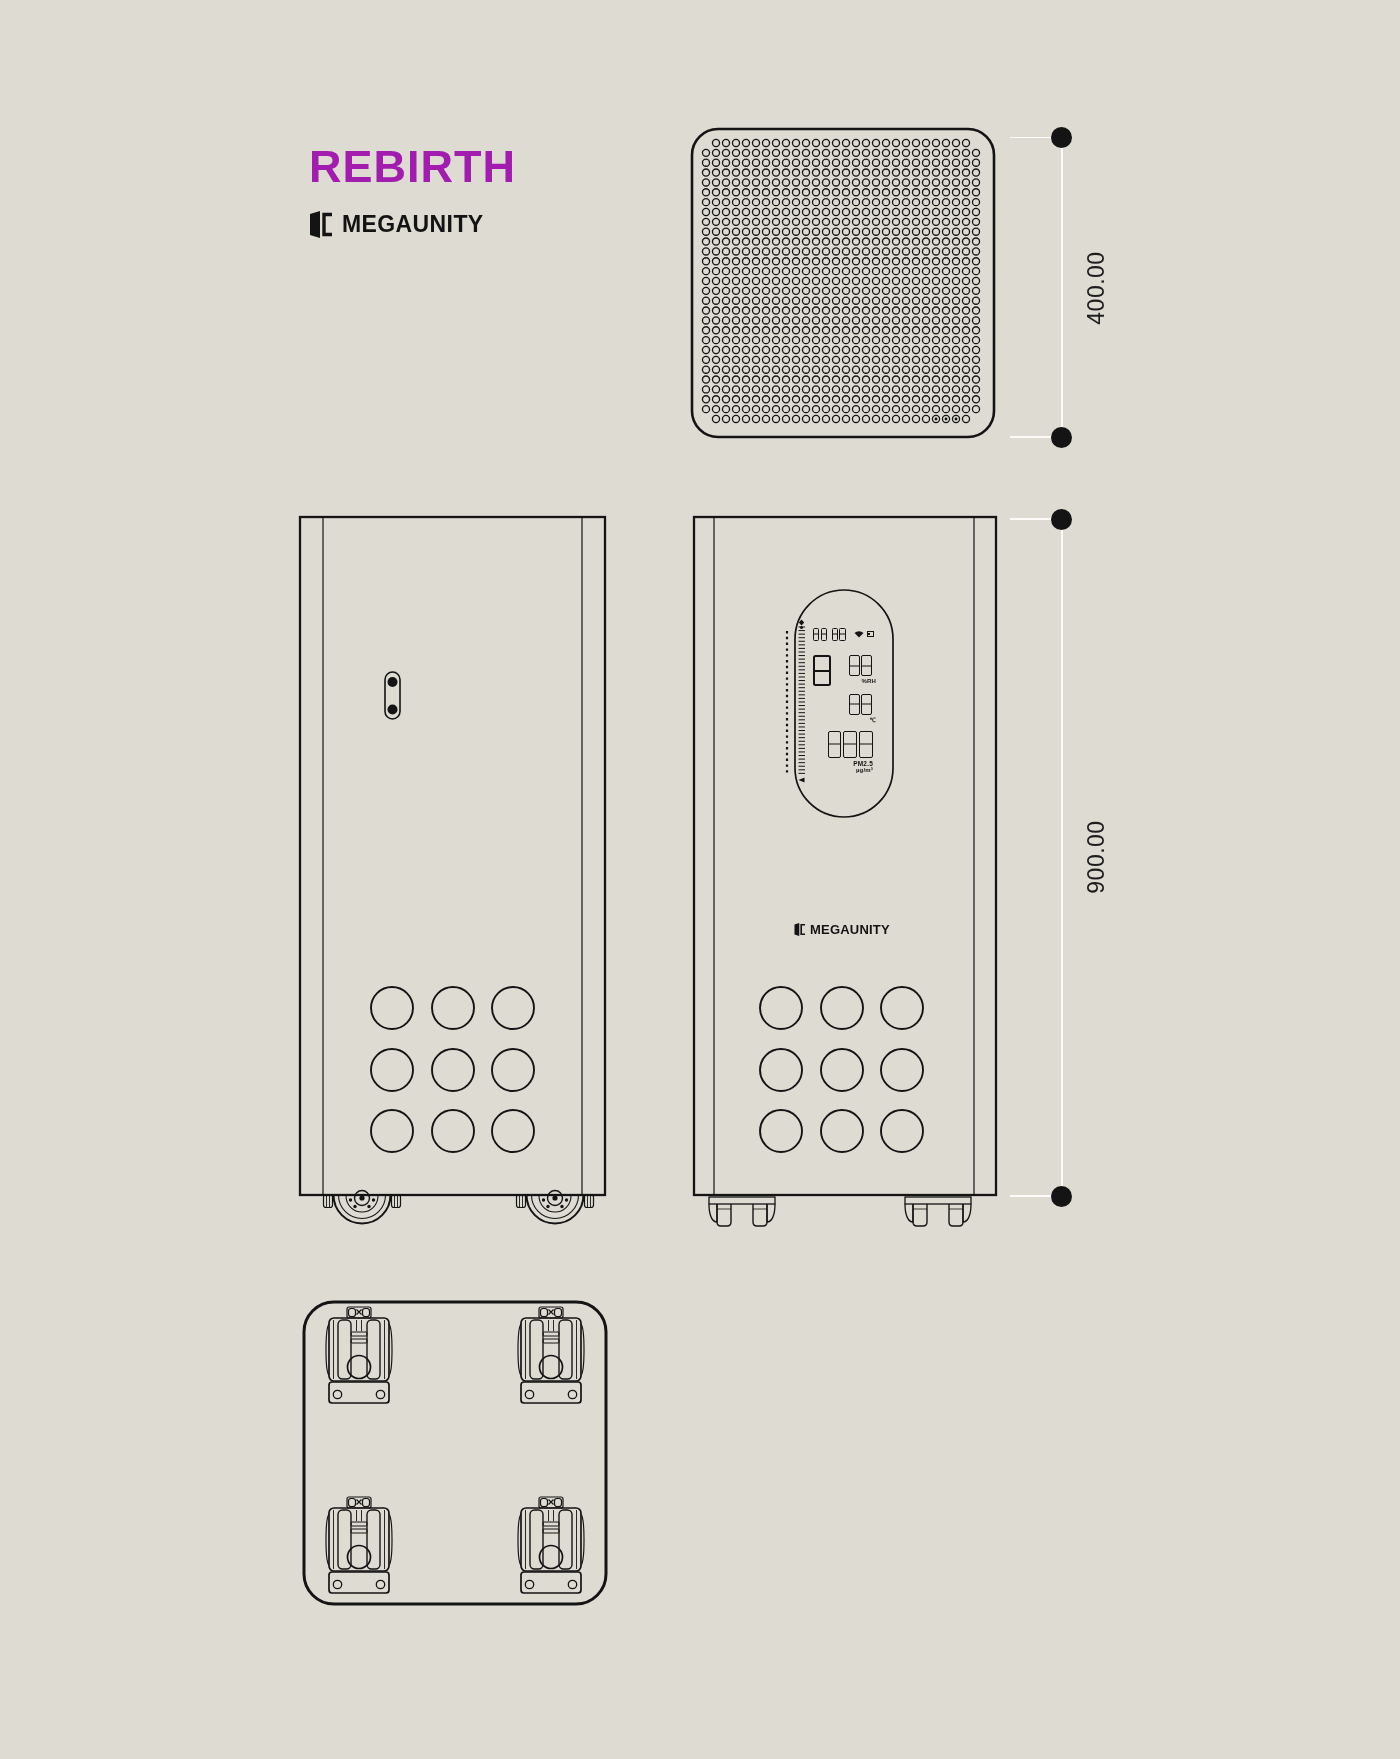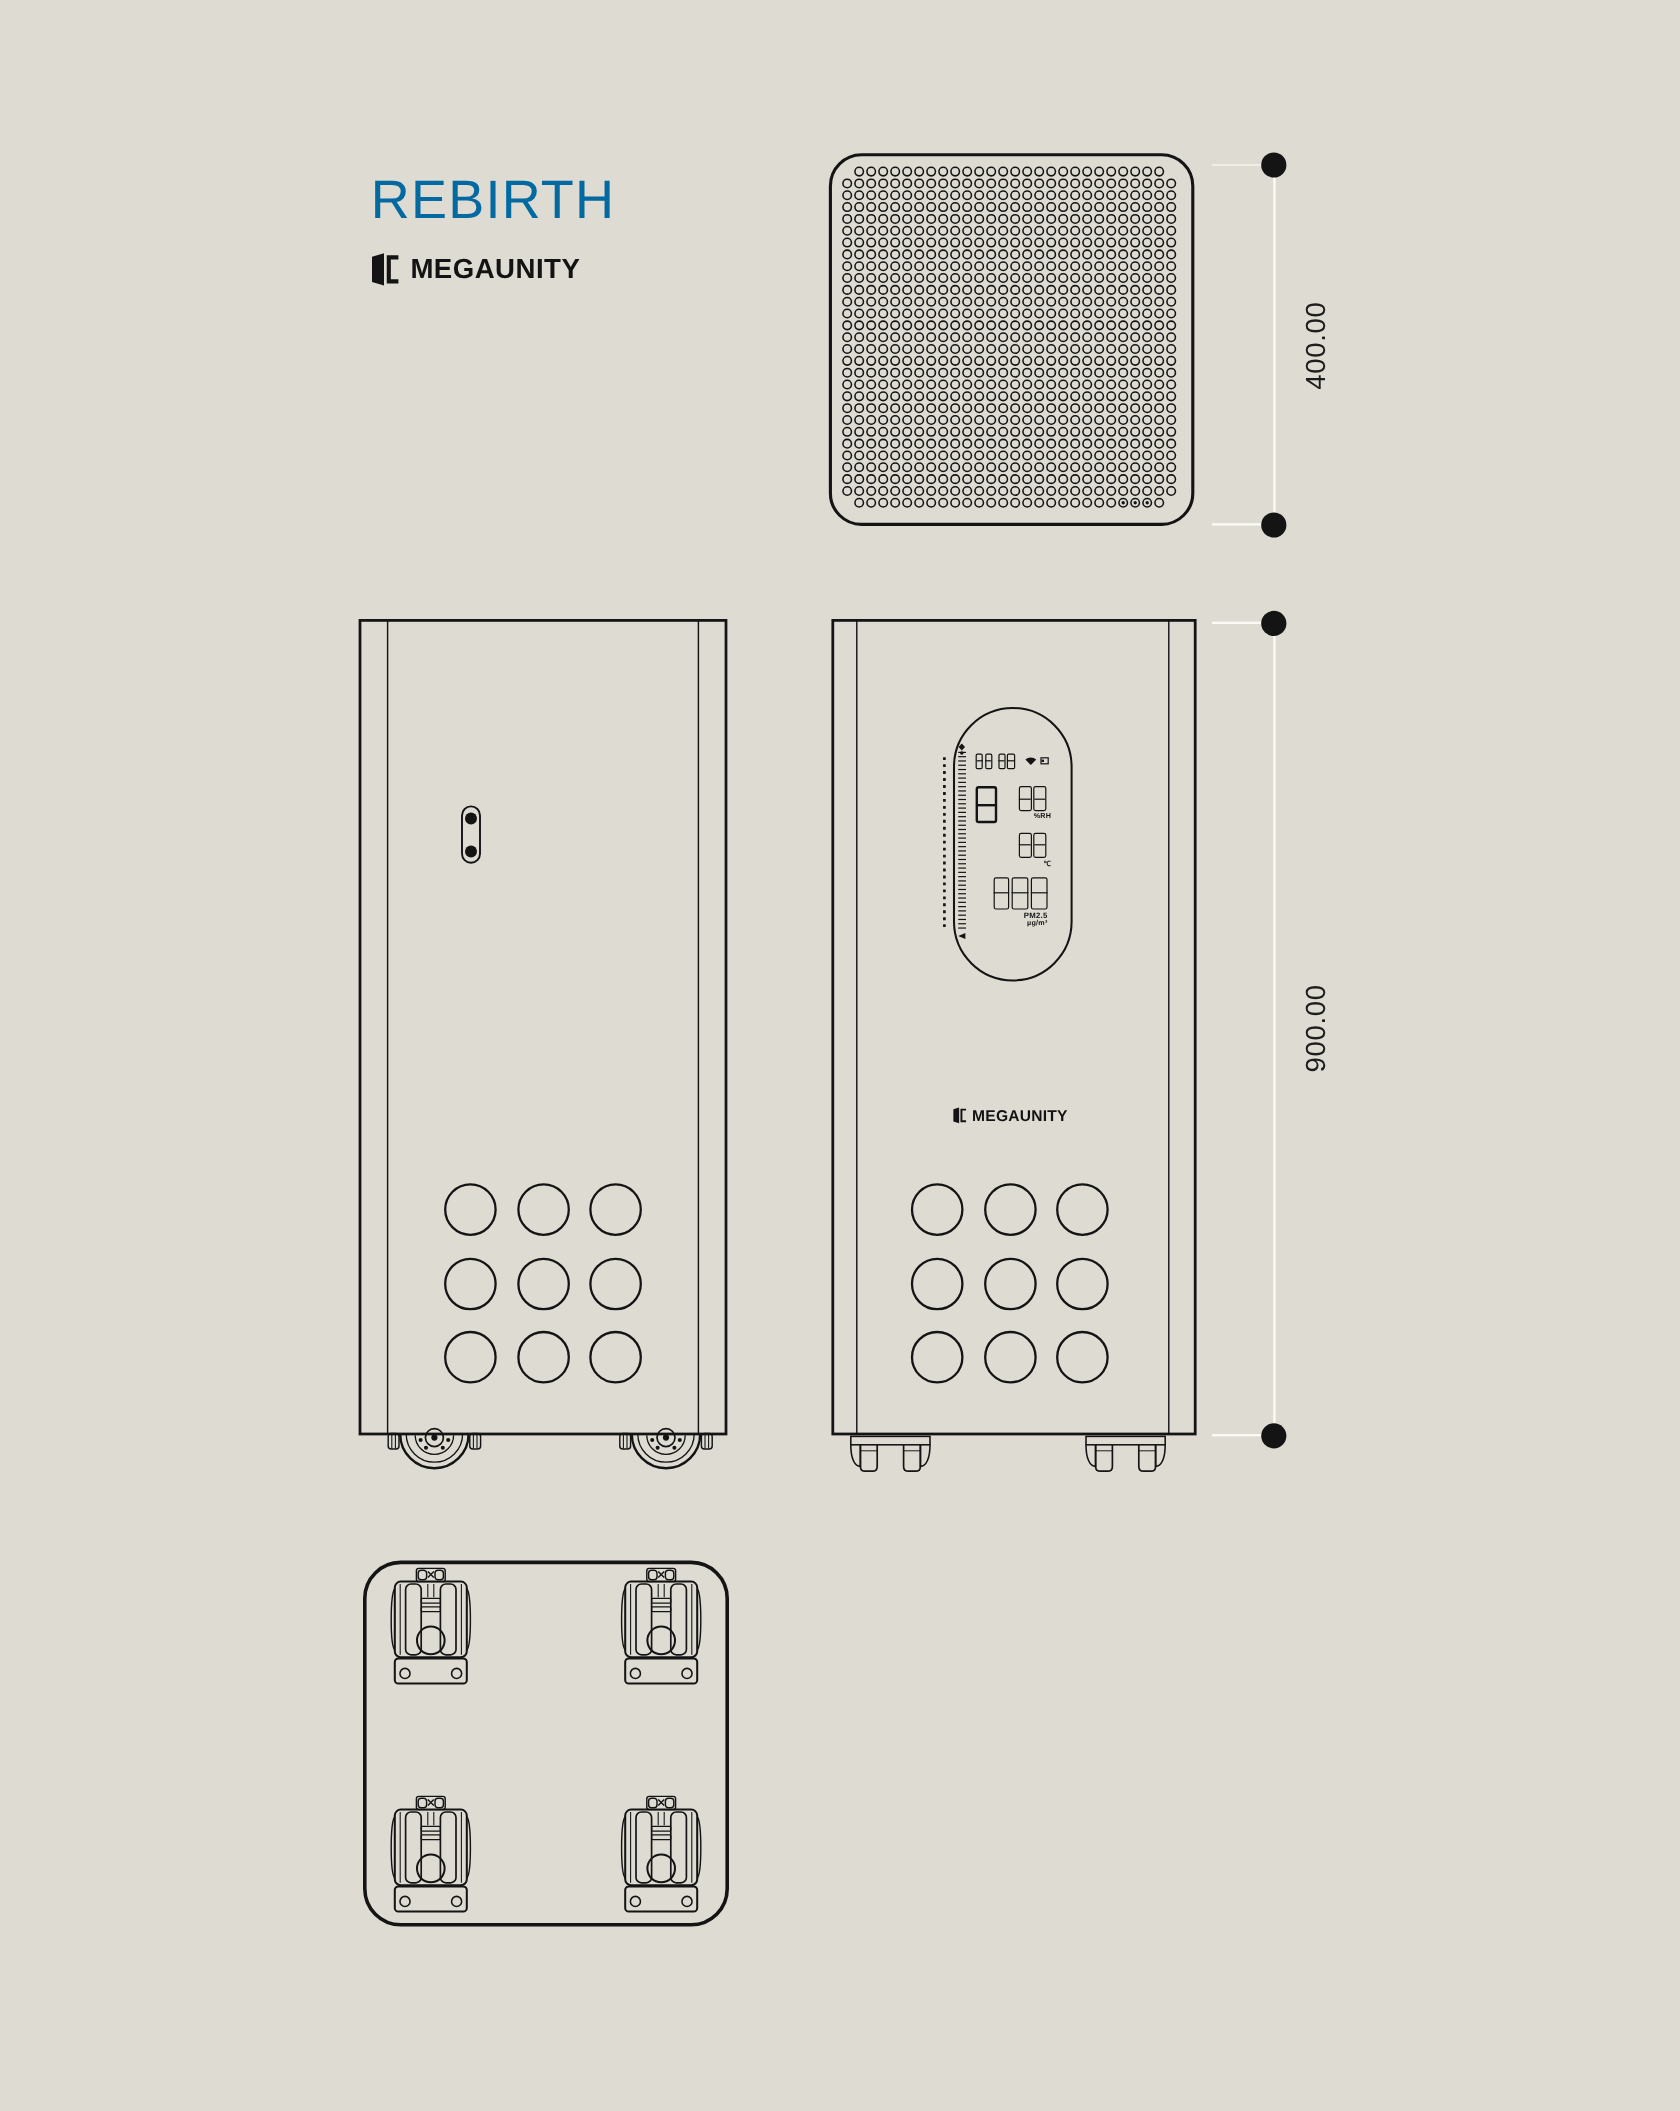--- a/index.html
+++ b/index.html
@@ -4,21 +4,21 @@
 <style>
   html,body{margin:0;padding:0;background:#dedbd3;}
   #canvas{position:relative;width:1400px;height:1759px;background:#dedbd3;overflow:hidden;
           font-family:"Liberation Sans",sans-serif;color:#141414;}
   .abs{position:absolute;}
   svg{display:block;overflow:visible;}
   .st{fill:none;stroke:#141414;}
   .fil{fill:#141414;stroke:none;}
   .wht{background:#fbfaf6;}
   
-  .title{font-size:45px;font-weight:400;letter-spacing:1px;color:#0369a1;text-align:right;}
+  .title{font-size:45px;font-weight:700;letter-spacing:1px;color:#a21caf;text-align:right;}
   .brandrow{display:flex;align-items:center;gap:8px;}
   .brandname{font-size:23px;font-weight:700;letter-spacing:.4px;color:#131313;}
   
   .dimlabel{width:112px;height:22px;display:flex;align-items:center;justify-content:center;
             transform:rotate(-90deg);font-size:23px;font-weight:400;letter-spacing:.5px;color:#1d1d1d;}
   .marker{border-radius:50%;background:#141414;width:21px;height:21px;}
   .dline{width:1.7px;}
   .dstub{height:1.7px;width:41px;}
   
   .digits{display:flex;}

